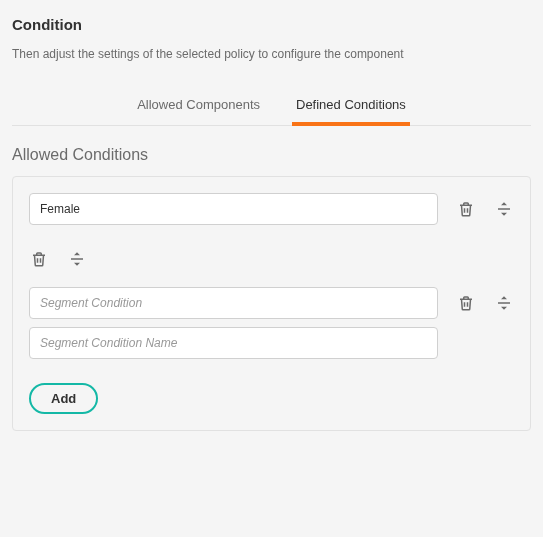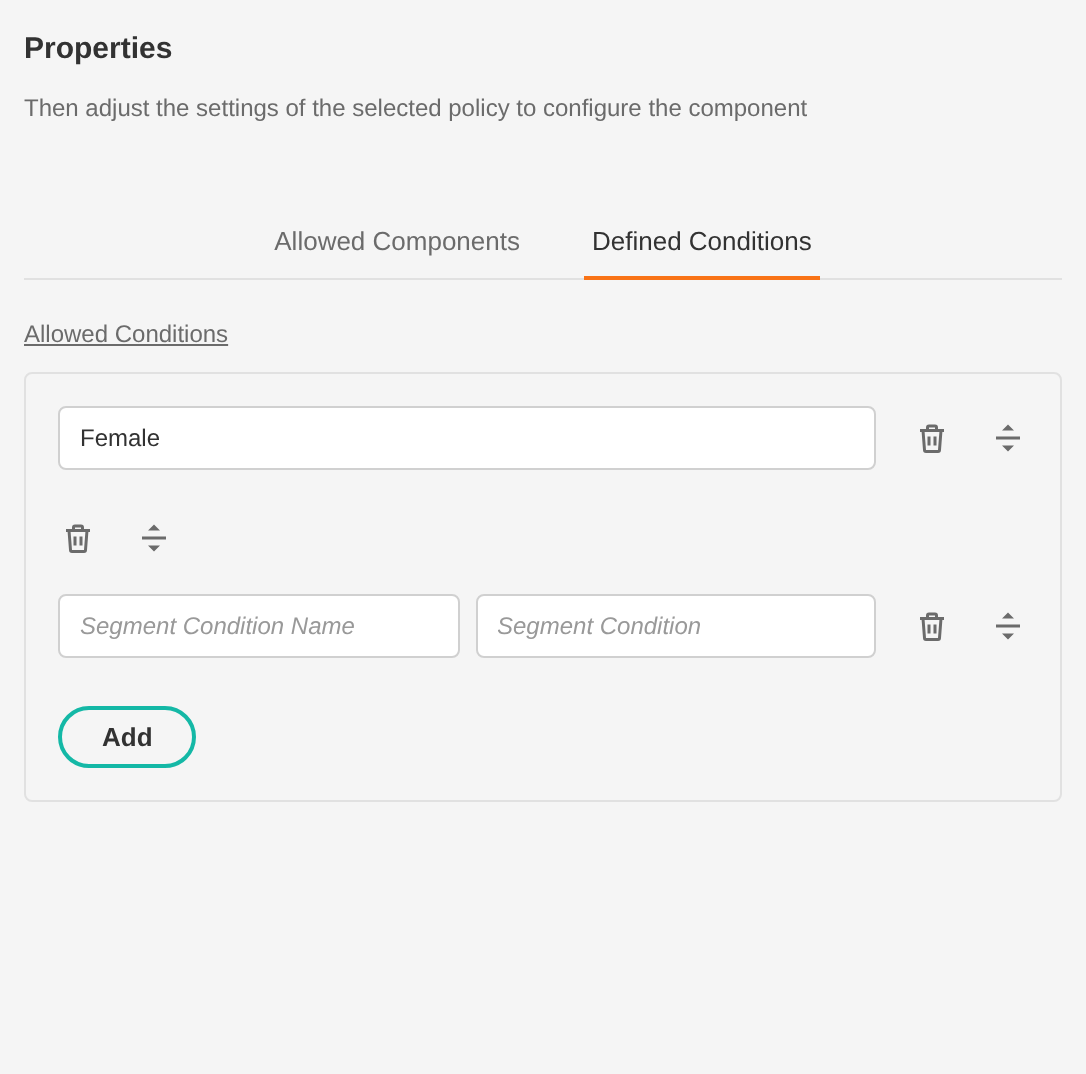--- a/index.html
+++ b/index.html
@@ -18,64 +18,63 @@
     }
     .page-title {
       font-size: 15px;
       font-weight: 600;
       color: #323232;
       margin-bottom: 14px;
     }
     .subtitle {
       font-size: 12px;
       color: #6b6b6b;
-      margin-bottom: 44px;
+      margin-bottom: 28px;
     }
     .tabs {
       display: flex;
       justify-content: center;
       gap: 28px;
       border-bottom: 1px solid #e1e1e1;
       margin-bottom: 20px;
       text-align: center;
     }
     .tab {
       padding: 8px 4px 10px 4px;
       font-size: 13px;
       color: #6b6b6b;
       cursor: pointer;
       border-bottom: 2px solid transparent;
       margin-bottom: -1px;
     }
     .tab.active {
       color: #323232;
-      border-bottom: 2px solid #f97316;
+      border-bottom: 4px solid #f97316;
     }
     .section-label {
-      font-size: 12px;
+      font-size: 16px;
       color: #6b6b6b;
       margin-bottom: 12px;
-      text-decoration: underline;
     }
     .conditions-panel {
       background: #f5f5f5;
       border: 1px solid #e1e1e1;
       border-radius: 4px;
       padding: 16px;
     }
     .condition-row {
       display: flex;
       align-items: flex-start;
       gap: 18px;
       margin-bottom: 18px;
     }
     .condition-inputs {
       flex: 1;
       display: flex;
-      flex-direction: row;
+      flex-direction: column;
       gap: 8px;
     }
     .text-input {
       width: 100%;
       height: 32px;
       padding: 6px 10px;
       border: 1px solid #d0d0d0;
       border-radius: 4px;
       font-size: 12px;
       background: #fff;
@@ -114,21 +113,21 @@
       font-size: 13px;
       font-weight: 600;
       color: #323232;
       cursor: pointer;
       font-family: inherit;
     }
   </style>
 </head>
 <body>
 
-<h2 class="page-title">Properties</h2>
+<h2 class="page-title">Condition</h2>
 <p class="subtitle">Then adjust the settings of the selected policy to configure the component</p>
 
 <div class="tabs">
   <div class="tab">Allowed Components</div>
   <div class="tab active">Defined Conditions</div>
 </div>
 
 <div class="section-label">Allowed Conditions</div>
 
 <div class="conditions-panel">
@@ -161,22 +160,22 @@
       <div class="icon-btn">
         <svg viewBox="0 0 24 24" fill="currentColor">
           <path d="M12 3l-4 4h8l-4-4zM4 11h16v2H4v-2zM12 21l4-4H8l4 4z"></path>
         </svg>
       </div>
     </div>
   </div>
 
   <div class="condition-row">
     <div class="condition-inputs">
+      <input class="text-input" placeholder="Segment Condition" style="">
       <input class="text-input" placeholder="Segment Condition Name" style="">
-      <input class="text-input" placeholder="Segment Condition" style="">
     </div>
     <div class="row-actions">
       <div class="icon-btn">
         <svg viewBox="0 0 24 24" fill="none" stroke="currentColor" stroke-width="2">
           <path d="M4 7h16M9 7V5a1 1 0 011-1h4a1 1 0 011 1v2M6 7l1 13a1 1 0 001 1h8a1 1 0 001-1l1-13M10 11v6M14 11v6"></path>
         </svg>
       </div>
       <div class="icon-btn">
         <svg viewBox="0 0 24 24" fill="currentColor">
           <path d="M12 3l-4 4h8l-4-4zM4 11h16v2H4v-2zM12 21l4-4H8l4 4z"></path>

